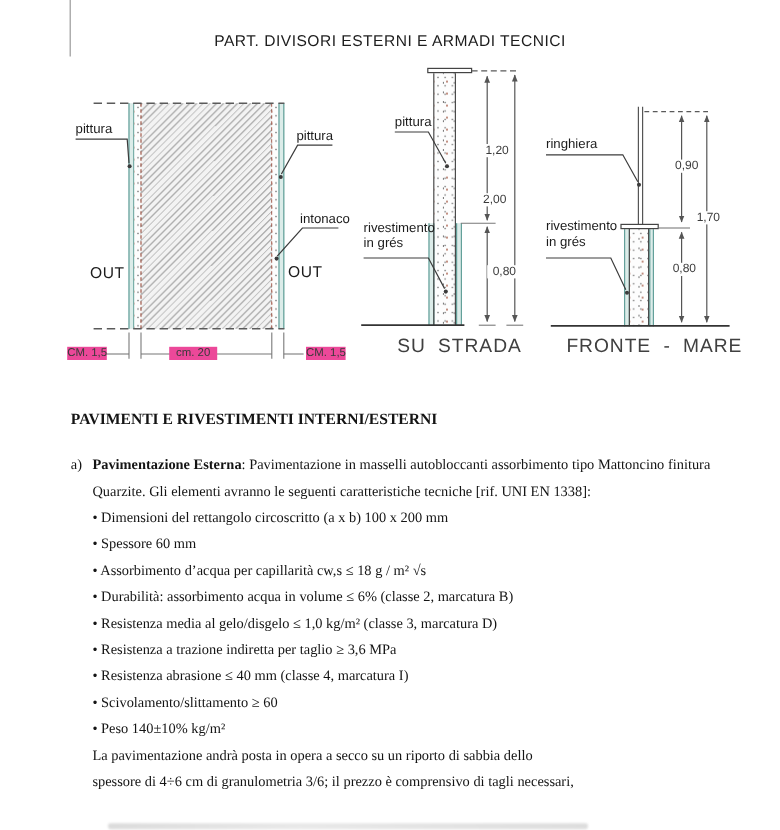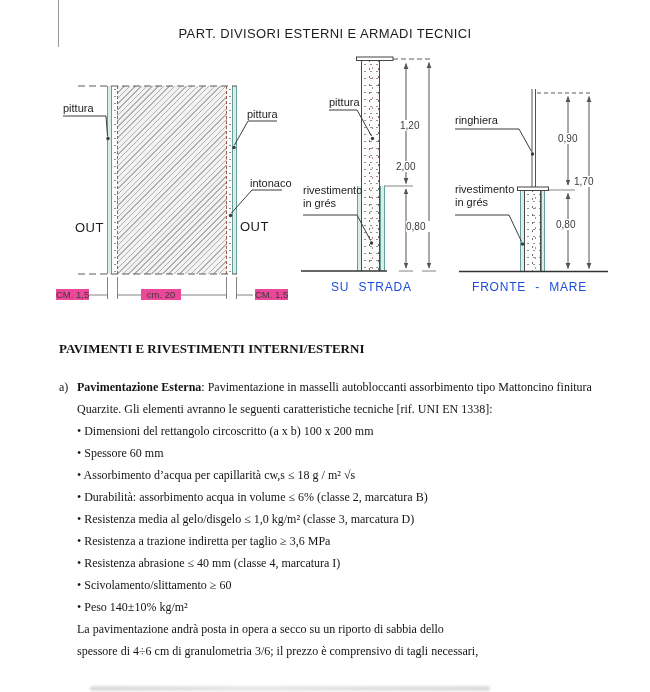--- a/index.html
+++ b/index.html
@@ -20,23 +20,23 @@
       radial-gradient(circle,#c08d7f 0.6px,transparent 0.8px);
     background-size:6px 7px,9px 8px,11px 10px;
     background-position:0 0,3px 4px,5px 2px;}
   .hatch{background-color:#f3f3f3;
     background-image:repeating-linear-gradient(135deg,rgba(110,110,110,.5) 0,rgba(110,110,110,.5) 1px,transparent 1px,transparent 4px);
     border-left:1px dashed #a15a4b;border-right:1px dashed #a15a4b;}
   .title{position:absolute;left:0;top:26px;width:650px;text-align:center;
          font-size:13px;letter-spacing:.4px;color:#1c1c1c;}
   .lbl{position:absolute;font-size:11px;color:#1c1c1c;line-height:13px;white-space:nowrap;}
   .out{position:absolute;font-size:13px;color:#1c1c1c;letter-spacing:.5px;}
-  .dimnum{position:absolute;font-size:10px;color:#3a3a3a;background:#fff;text-align:left;line-height:11px;}
+  .dimnum{position:absolute;font-size:10px;color:#3a3a3a;background:#fff;text-align:right;line-height:11px;}
   .dimsm{position:absolute;font-size:9.5px;color:#3a3a3a;white-space:nowrap;background:#ec4899;line-height:11px;}
-  .capt{position:absolute;font-size:12px;color:#1d4ed8;letter-spacing:.8px;word-spacing:5px;white-space:nowrap;}
+  .capt{position:absolute;font-size:16px;color:#404040;letter-spacing:.8px;word-spacing:5px;white-space:nowrap;}
   
   .textblock{position:absolute;left:59px;top:339px;width:556px;
              font-family:"Liberation Serif",serif;font-size:12px;color:#141414;}
   .heading{font-weight:bold;font-size:13px;line-height:20px;margin:0 0 17px 0;}
   .item{position:relative;padding-left:18px;}
   .marker{position:absolute;left:0;top:0;line-height:22px;}
   .tline{line-height:22px;white-space:nowrap;}
   .b{font-weight:bold;}
   .bullets{padding-left:18px;}
   .bullet{line-height:22px;white-space:nowrap;}

